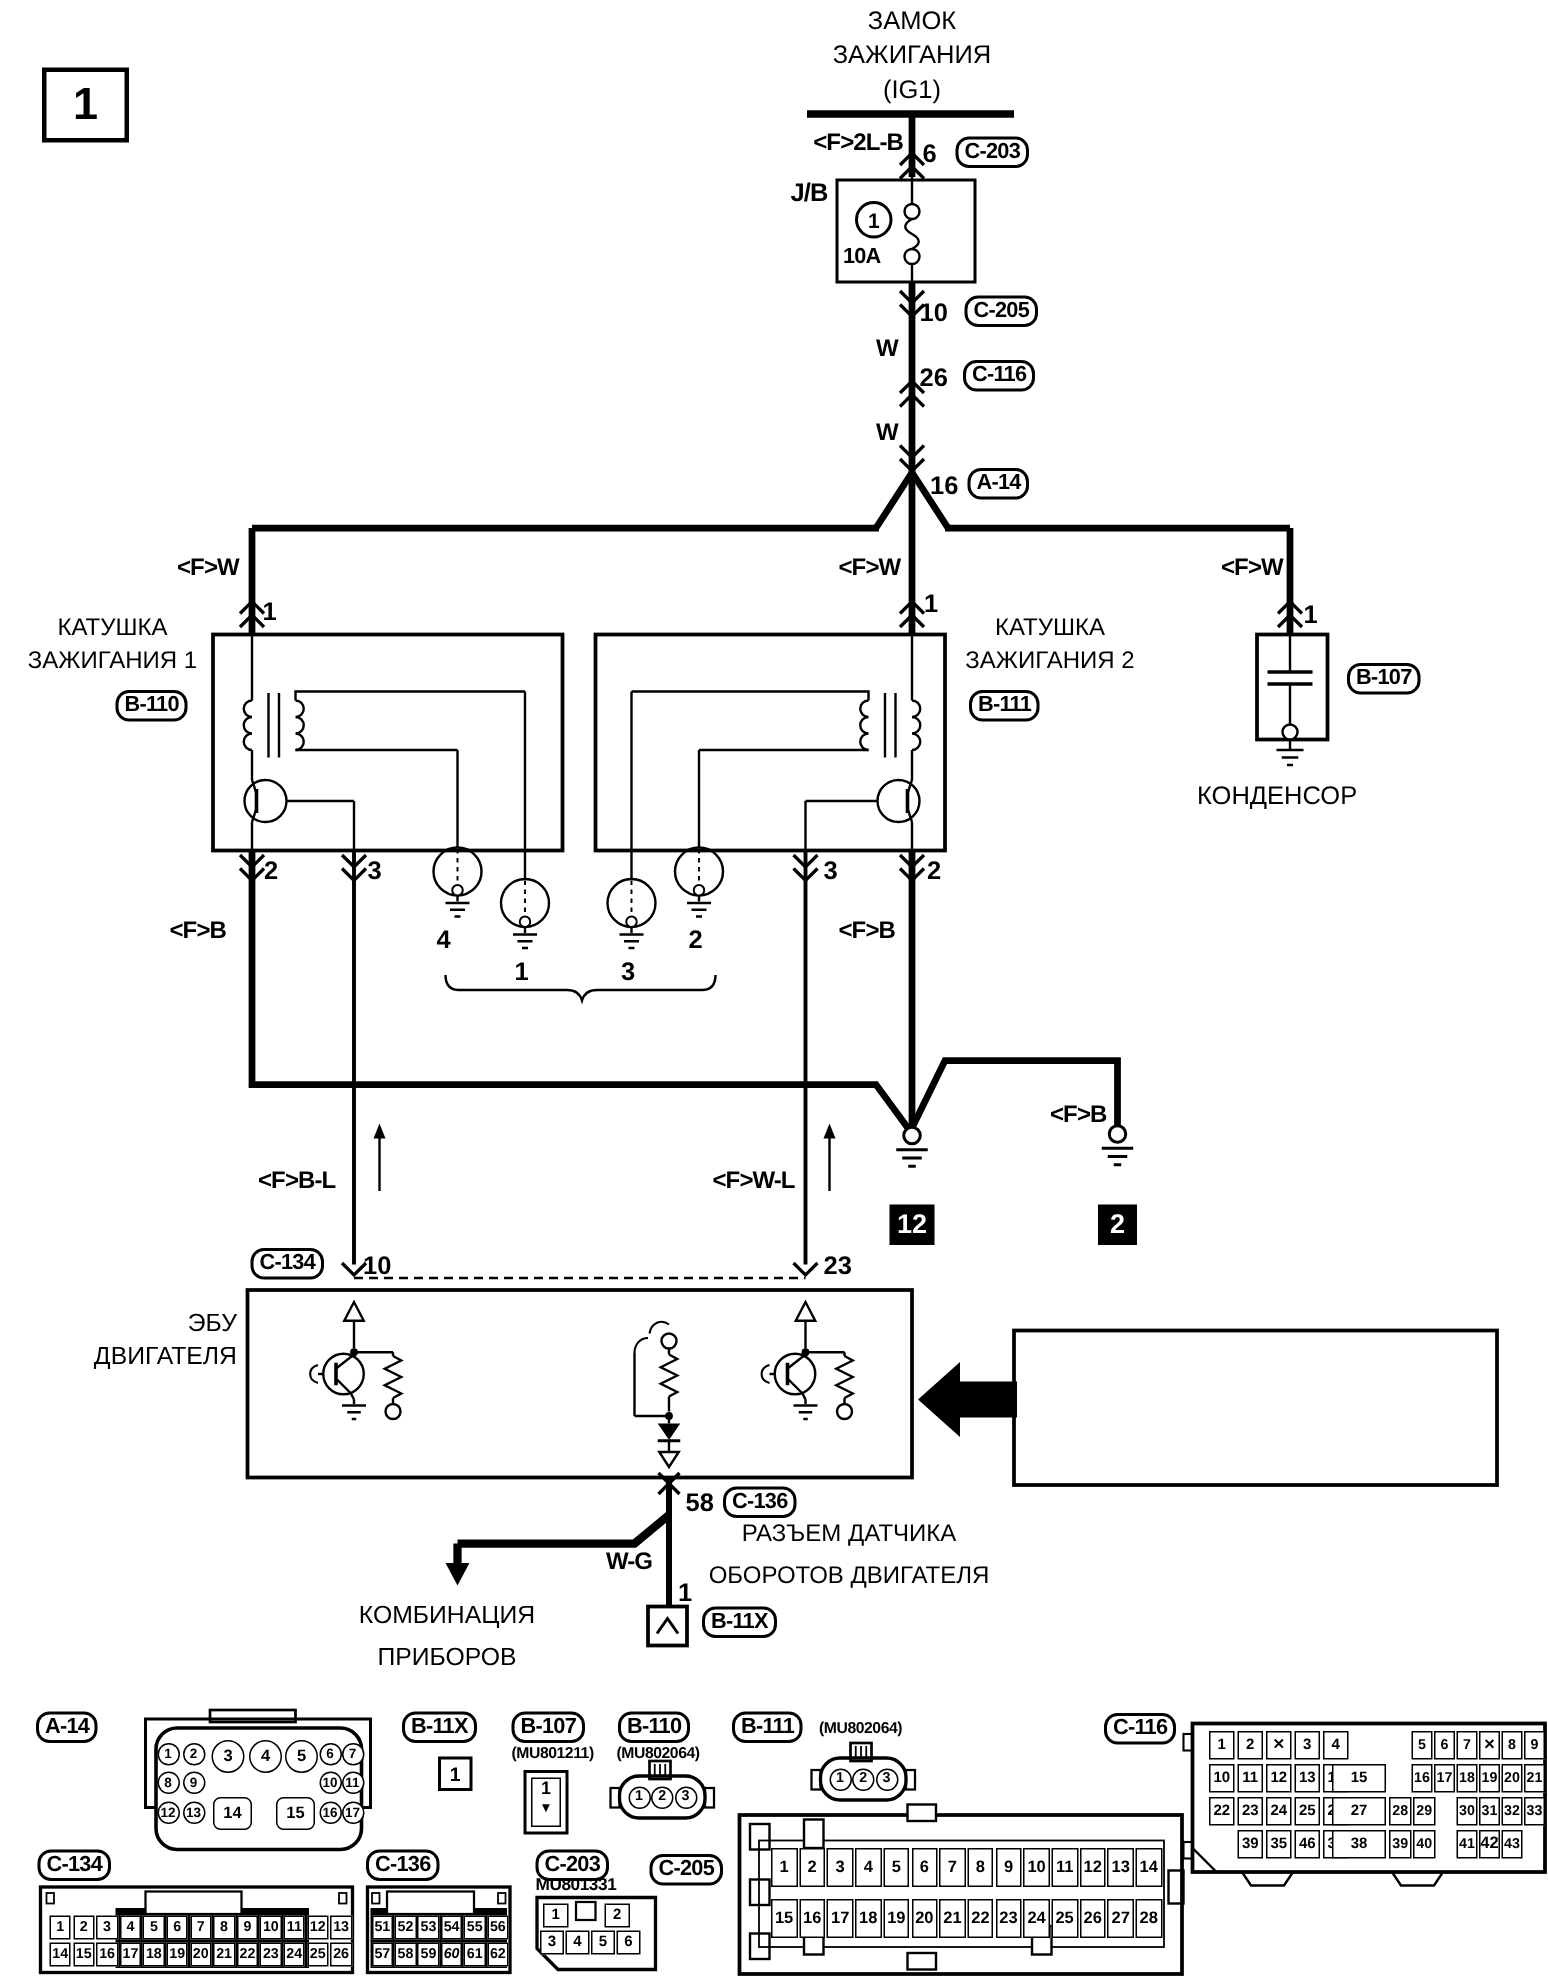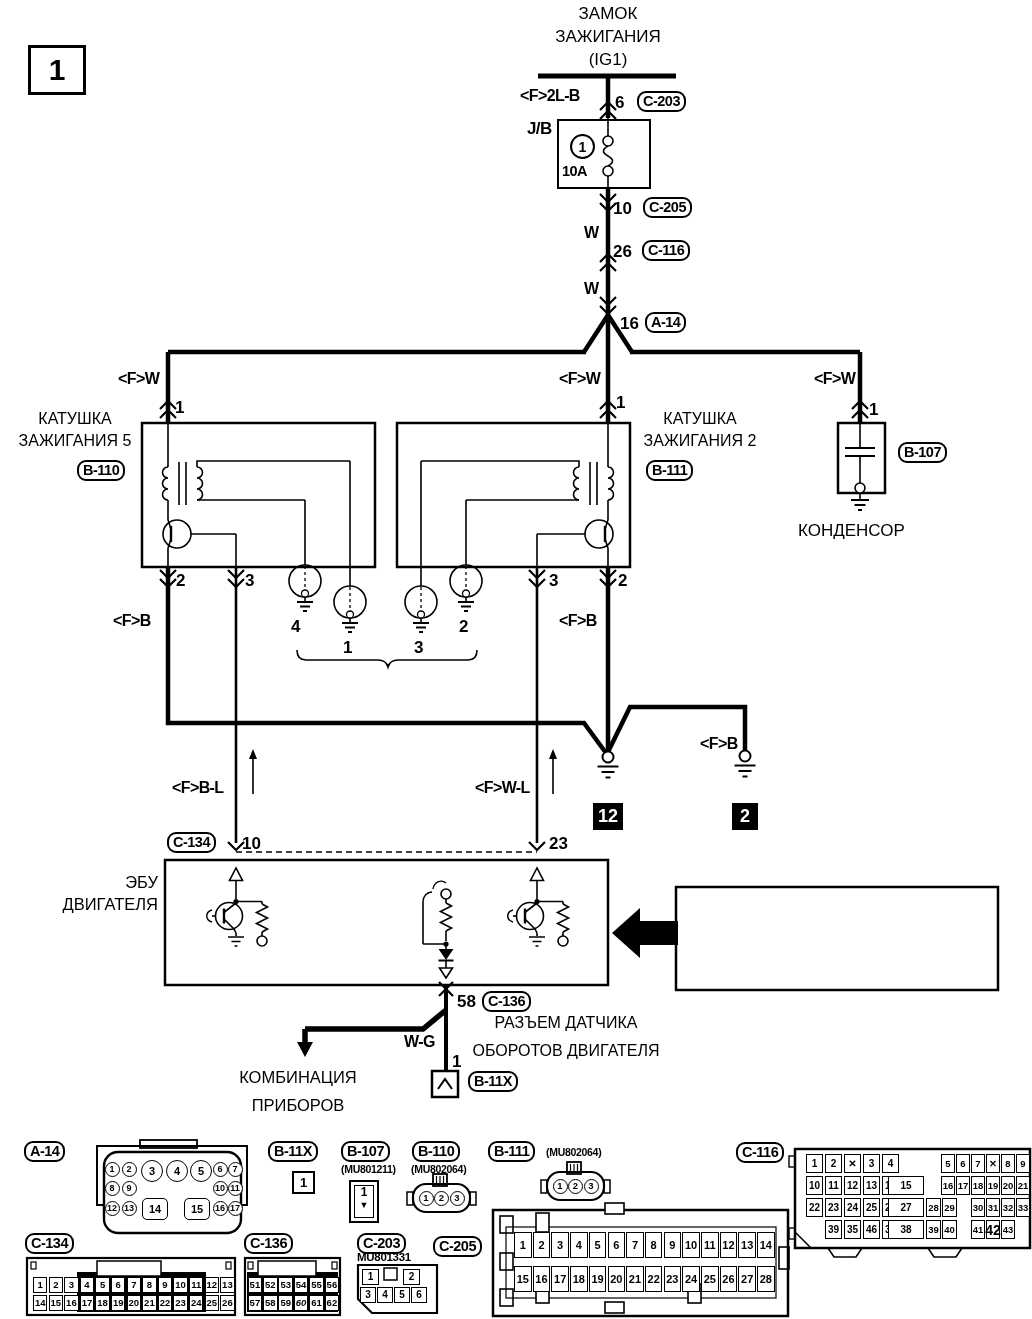--- a/index.html
+++ b/index.html
@@ -283,39 +283,39 @@
       <path d="M228 842 L236 850 L244 842" fill="none" stroke="#000" stroke-width="2.2"></path>
       <path d="M529 842 L537 850 L545 842" fill="none" stroke="#000" stroke-width="2.2"></path>
     </svg>
 
 <div class="pagebox">1</div>
 
 <div class="rus center" style="left:508px;top:4px;width:200px;font-size:17px;">ЗАМОК</div>
 <div class="rus center" style="left:508px;top:27px;width:200px;font-size:17px;">ЗАЖИГАНИЯ</div>
 <div class="rus center" style="left:508px;top:50px;width:200px;font-size:17px;">(IG1)</div>
 
-<span class="wcode" style="left:520px;top:87px;width:82px;text-align:left;">&lt;F&gt;2L-B</span>
+<span class="wcode" style="left:520px;top:87px;width:82px;text-align:right;">&lt;F&gt;2L-B</span>
 <span class="pnum" style="left:615px;top:93px;">6</span>
 <span class="bubble" style="left:637px;top:91px;">C-203</span>
 
 <span class="wcode" style="left:527px;top:119px;font-size:17px;">J/B</span>
 <div class="fusecirc">1</div>
 <span class="wcode" style="left:562px;top:163px;font-size:14.5px;">10A</span>
 
 <span class="pnum" style="left:613px;top:199px;">10</span>
 <span class="bubble" style="left:643px;top:197px;">C-205</span>
 <span class="wcode" style="left:584px;top:224px;">W</span>
 <span class="pnum" style="left:613px;top:242px;">26</span>
 <span class="bubble" style="left:642px;top:240px;">C-116</span>
 <span class="wcode" style="left:584px;top:280px;">W</span>
 <span class="pnum" style="left:620px;top:314px;">16</span>
 <span class="bubble" style="left:645px;top:312px;">A-14</span>
 
 <div class="rus center" style="left:0px;top:410px;width:150px;font-size:16px;">КАТУШКА</div>
-<div class="rus center" style="left:0px;top:432px;width:150px;font-size:16px;">ЗАЖИГАНИЯ 5</div>
+<div class="rus center" style="left:0px;top:432px;width:150px;font-size:16px;">ЗАЖИГАНИЯ 1</div>
 <span class="bubble" style="left:77px;top:460px;">B-110</span>
 <span class="wcode" style="left:118px;top:370px;">&lt;F&gt;W</span>
 <span class="pnum" style="left:175px;top:398px;">1</span>
 <span class="pnum" style="left:176px;top:571px;">2</span>
 <span class="pnum" style="left:245px;top:571px;">3</span>
 <span class="wcode" style="left:113px;top:612px;">&lt;F&gt;B</span>
 
 <div class="rus center" style="left:620px;top:410px;width:160px;font-size:16px;">КАТУШКА</div>
 <div class="rus center" style="left:620px;top:432px;width:160px;font-size:16px;">ЗАЖИГАНИЯ 2</div>
 <span class="bubble" style="left:646px;top:460px;">B-111</span>
@@ -444,21 +444,21 @@
     <div class="cell" style="left: 1001px; top: 1198px; width: 14px; height: 19px; font-size: 9.5px;">32</div>
     <div class="cell" style="left: 1016px; top: 1198px; width: 14px; height: 19px; font-size: 9.5px;">33</div>
     <div class="cell" style="left: 825px; top: 1220px; width: 17px; height: 19px; font-size: 10px;">39</div>
     <div class="cell" style="left: 844px; top: 1220px; width: 17px; height: 19px; font-size: 10px;">35</div>
     <div class="cell" style="left: 863px; top: 1220px; width: 17px; height: 19px; font-size: 10px;">46</div>
     <div class="cell" style="left: 882px; top: 1220px; width: 17px; height: 19px; font-size: 10px;">37</div>
     <div class="cell" style="left: 888px; top: 1220px; width: 36px; height: 19px; font-size: 10px;">38</div>
     <div class="cell" style="left: 926px; top: 1220px; width: 15px; height: 19px; font-size: 9.5px;">39</div>
     <div class="cell" style="left: 942px; top: 1220px; width: 15px; height: 19px; font-size: 9.5px;">40</div>
     <div class="cell" style="left: 971px; top: 1220px; width: 14px; height: 19px; font-size: 9.5px;">41</div>
-    <div class="cell" style="left: 986px; top: 1220px; width: 14px; height: 19px; font-size: 14px;">42</div>
+    <div class="cell" style="left: 986px; top: 1220px; width: 14px; height: 19px; font-size: 11px;">42</div>
     <div class="cell" style="left: 1001px; top: 1220px; width: 14px; height: 19px; font-size: 9.5px;">43</div>
     <div class="cell" style="left: 33px; top: 1277px; width: 14.4px; height: 16px; font-size: 9.5px;">1</div>
     <div class="cell" style="left: 48.6px; top: 1277px; width: 14.4px; height: 16px; font-size: 9.5px;">2</div>
     <div class="cell" style="left: 64.2px; top: 1277px; width: 14.4px; height: 16px; font-size: 9.5px;">3</div>
     <div class="cell" style="left: 79.8px; top: 1277px; width: 14.4px; height: 16px; font-size: 9.5px;">4</div>
     <div class="cell" style="left: 95.4px; top: 1277px; width: 14.4px; height: 16px; font-size: 9.5px;">5</div>
     <div class="cell" style="left: 111px; top: 1277px; width: 14.4px; height: 16px; font-size: 9.5px;">6</div>
     <div class="cell" style="left: 126.6px; top: 1277px; width: 14.4px; height: 16px; font-size: 9.5px;">7</div>
     <div class="cell" style="left: 142.2px; top: 1277px; width: 14.4px; height: 16px; font-size: 9.5px;">8</div>
     <div class="cell" style="left: 157.8px; top: 1277px; width: 14.4px; height: 16px; font-size: 9.5px;">9</div>

